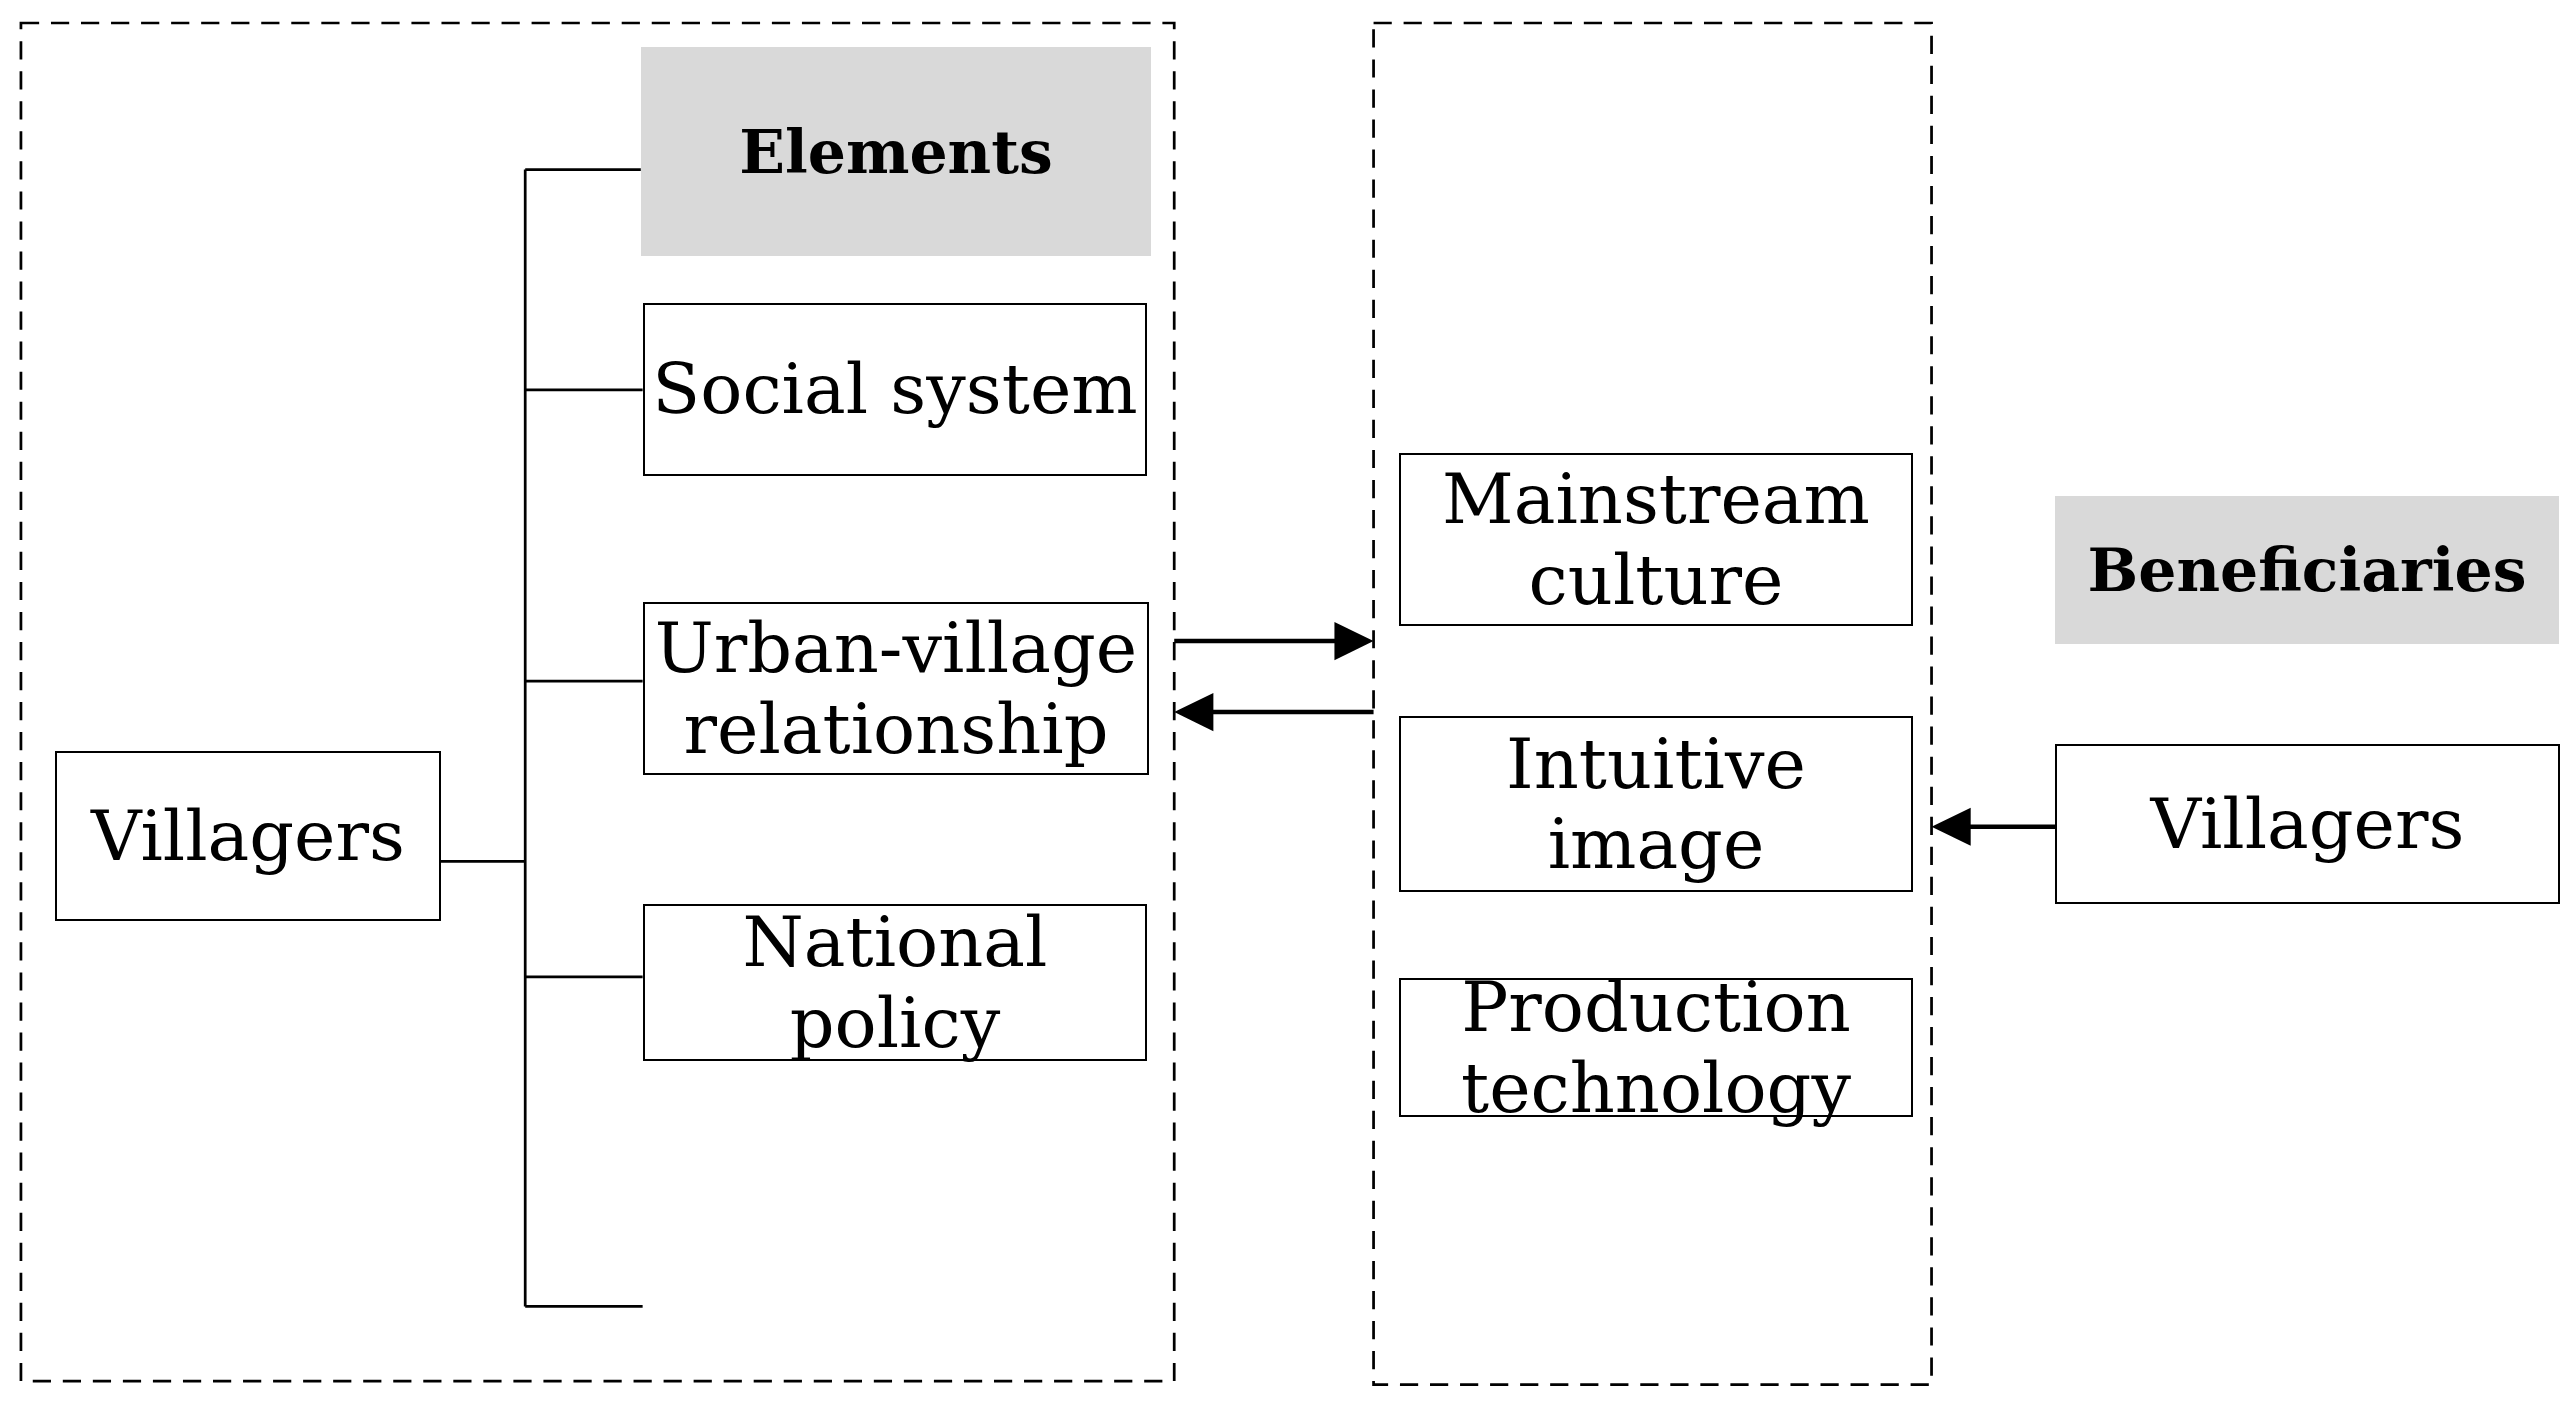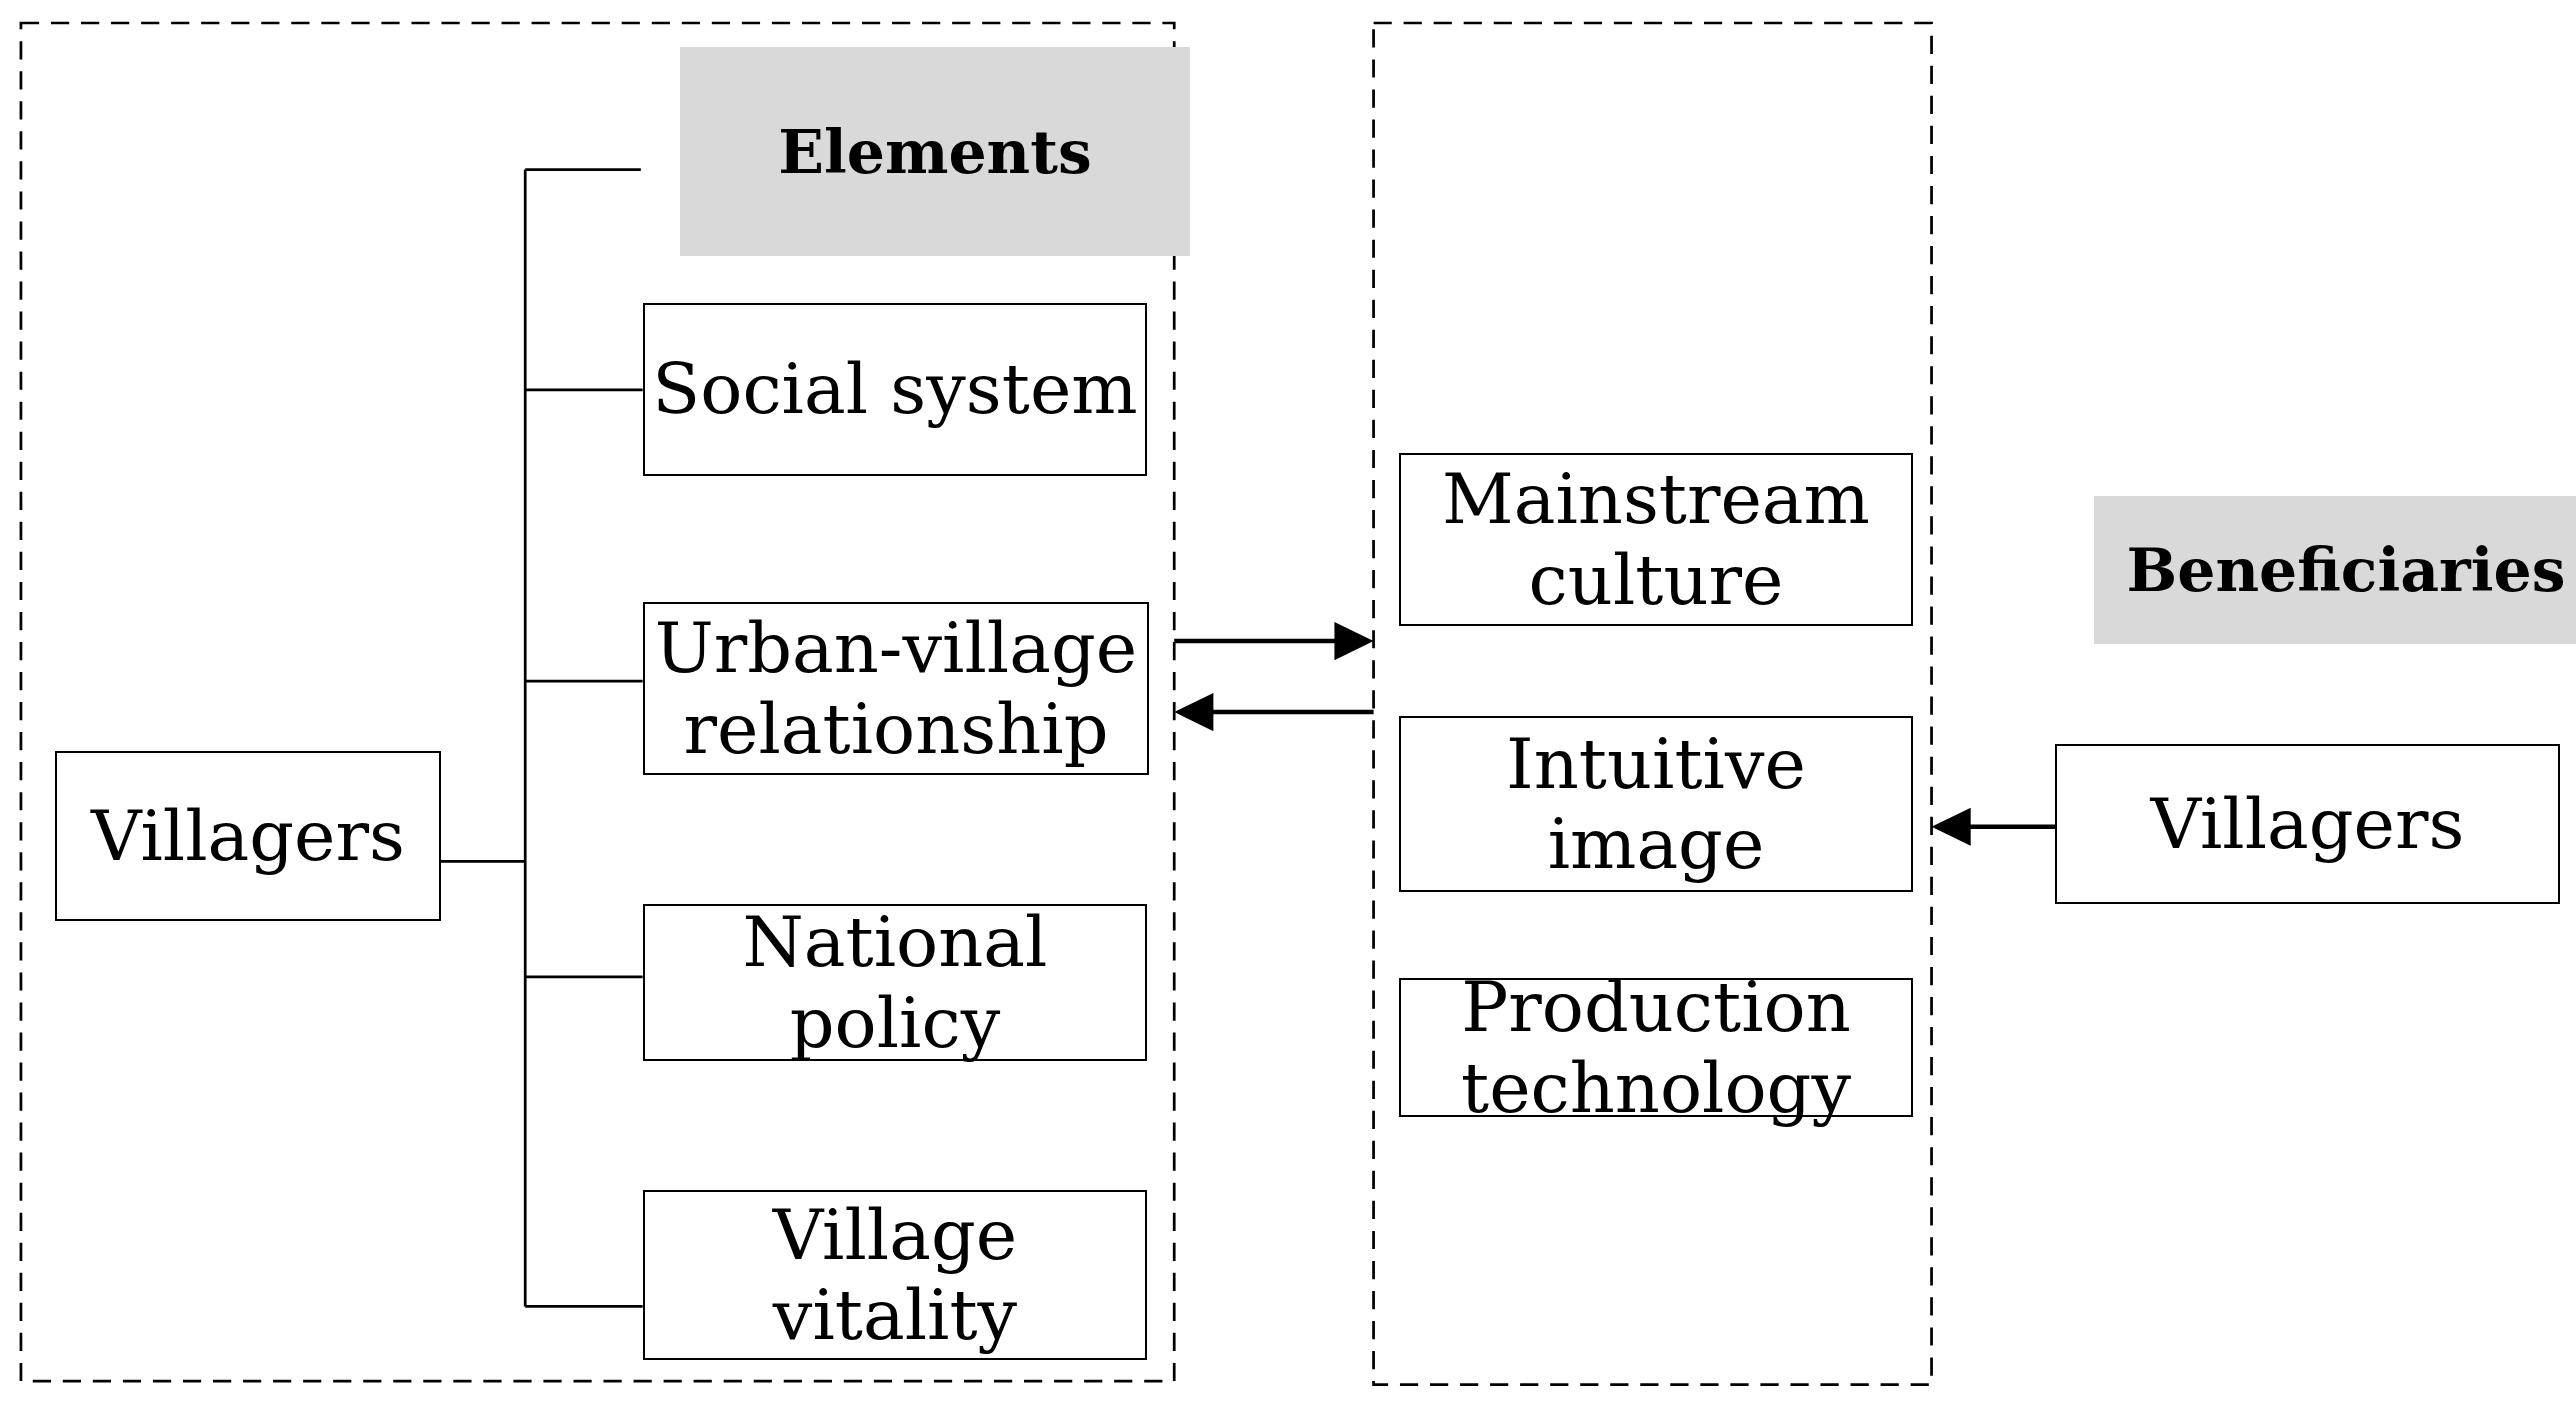--- a/index.html
+++ b/index.html
@@ -37,21 +37,20 @@
     border: 2.7px solid #000000;
     background: #ffffff;
     font-size: 70px;
     line-height: 1.15;
   }
   .hdr {
     background: #d9d9d9;
     font-weight: bold;
     font-size: 60px;
     line-height: 1.1;
-    margin-left: 39px;
   }
 </style>
 </head>
 <body>
 
 <div class="canvas">
 
   <svg class="layer" viewBox="0 0 2830 1543" xmlns="http://www.w3.org/2000/svg">
 
     <rect x="23" y="25" width="1267" height="1492" fill="none" stroke="#000000" stroke-width="3" stroke-dasharray="20 13"></rect>
@@ -84,22 +83,20 @@
   <div class="node hdr" style="left:641px; top:47px; width:510px; height:209px;">Elements</div>
   <div class="node hdr" style="left:2055px; top:496px; width:504px; height:148px;">Beneficiaries</div>
 
   <div class="node box" style="left:55px; top:751px; width:386px; height:170px;">Villagers</div>
 
   <div class="node box" style="left:643px; top:303px; width:504px; height:173px;">Social system</div>
   <div class="node box" style="left:643px; top:602px; width:506px; height:173px;">Urban-village
 relationship</div>
   <div class="node box" style="left:643px; top:904px; width:504px; height:157px;">National
 policy</div>
-  <div class="node box" style="left:643px; top:1190px; width:504px; height:170px;">Village
-vitality</div>
 
   <div class="node box" style="left:1399px; top:453px; width:514px; height:173px;">Mainstream
 culture</div>
   <div class="node box" style="left:1399px; top:716px; width:514px; height:176px;">Intuitive
 image</div>
   <div class="node box" style="left:1399px; top:978px; width:514px; height:139px;">Production
 technology</div>
 
   <div class="node box" style="left:2055px; top:744px; width:505px; height:160px;">Villagers</div>
 

